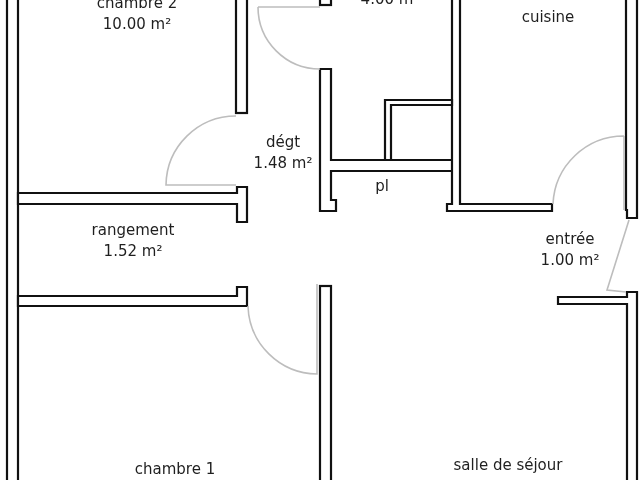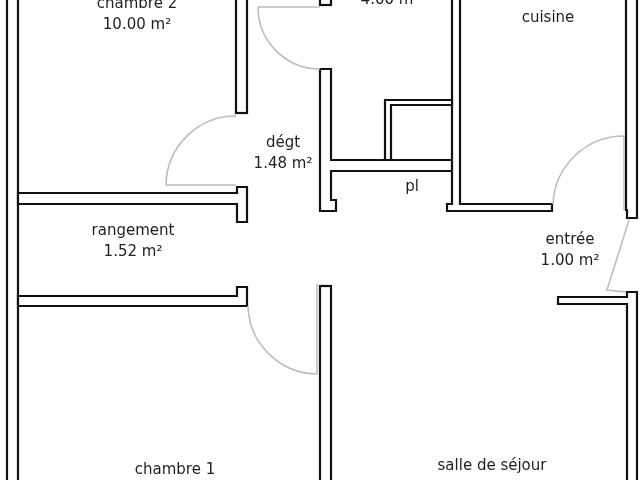--- a/index.html
+++ b/index.html
@@ -57,33 +57,33 @@
 
 <div class="room-label" style="left:548px; top:7px;">
   <span>cuisine</span>
 </div>
 
 <div class="room-label" style="left:283px; top:132px;">
   <span>dégt</span>
   <span class="area">1.48 m²</span>
 </div>
 
-<div class="room-label" style="left:412px; top:176px;text-align:right;">
+<div class="room-label" style="left:382px; top:176px;text-align:right;">
   <span>pl</span>
 </div>
 
 <div class="room-label" style="left:133px; top:220px;">
   <span>rangement</span>
   <span class="area">1.52 m²</span>
 </div>
 
 <div class="room-label" style="left:570px; top:229px;">
   <span>entrée</span>
   <span class="area">1.00 m²</span>
 </div>
 
 <div class="room-label" style="left:175px; top:459px;">
   <span>chambre 1</span>
 </div>
 
-<div class="room-label" style="left:492px; top:455px;">
+<div class="room-label" style="left:508px; top:455px;">
   <span>salle de séjour</span>
 </div>
 
 </body></html>

